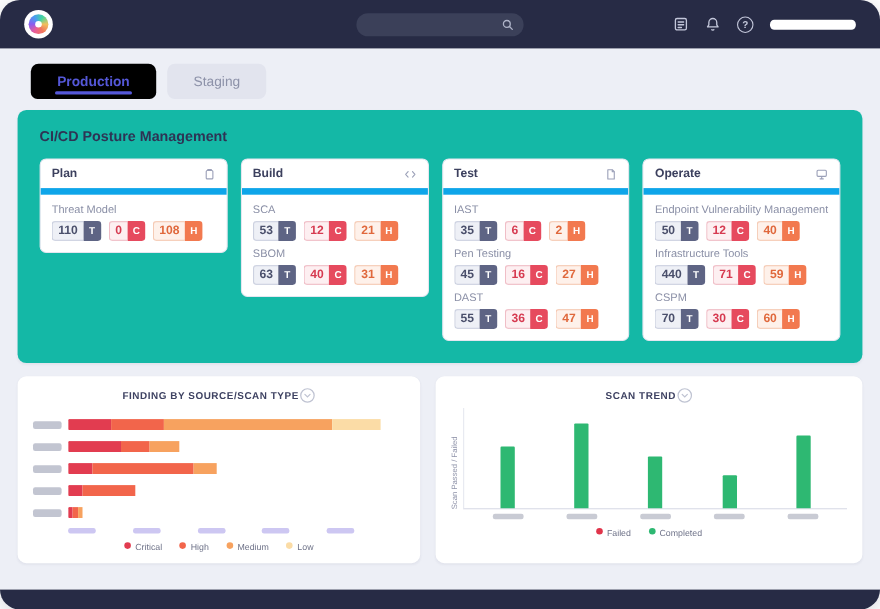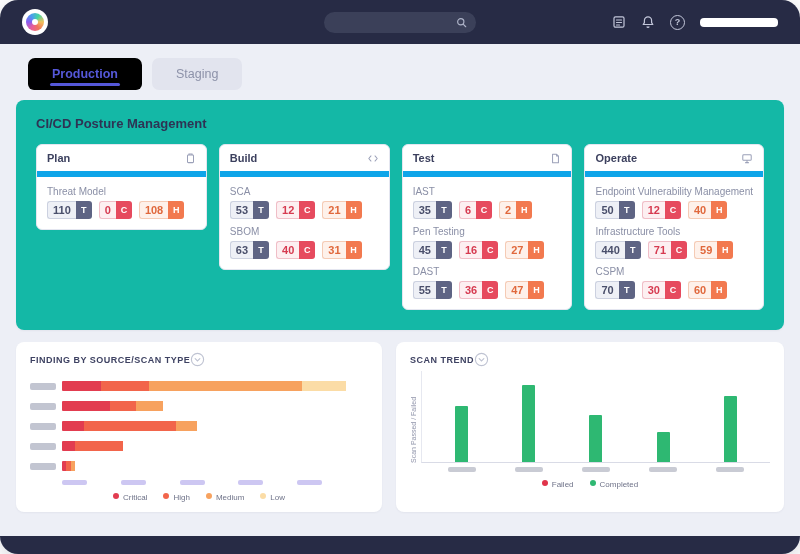--- a/index.html
+++ b/index.html
@@ -45,21 +45,21 @@
   .sev-c .num{background:#fdeff1;border-color:#f0bec7;color:#d63a50}
   .sev-c .let{background:#e64a5e}
   .sev-h .num{background:#fef1ea;border-color:#f5cbb5;color:#e0683c}
   .sev-h .let{background:#f2794f}
 
   
   .charts-row{margin-top:12px;display:flex;gap:14px}
   .chart-card{background:#fff;border-radius:8px;padding:10px 14px 8px;height:170px;overflow:hidden;box-shadow:0 1px 2px rgba(40,45,80,.05)}
   .chart-card.left{width:366px;flex-shrink:0}
   .chart-card.right{flex:1}
-  .chead{display:flex;justify-content:flex-start;align-items:center}
+  .chead{display:flex;justify-content:center;align-items:center}
   .ctitle{font-size:9px;font-weight:bold;letter-spacing:.5px;color:#3e4262}
   .cicon{display:flex;cursor:pointer}
   .fchart{margin-top:9px}
   .frow{display:flex;align-items:center;gap:6px;height:20px}
   .ylab-pill{width:26px;height:7px;border-radius:2px;background:#c2c5d1;flex-shrink:0}
   .ftrack{flex:1;height:10px;display:flex;border-radius:1px;overflow:hidden}
   .seg{height:100%}
   .fxaxis{margin:4px 0 0 32px;display:flex;justify-content:space-between;padding-right:46px}
   .xlab-pill{width:25px;height:5px;border-radius:2px;background:#cdc7f2}
   .legend{margin-top:8px;display:flex;justify-content:center;gap:16px}

